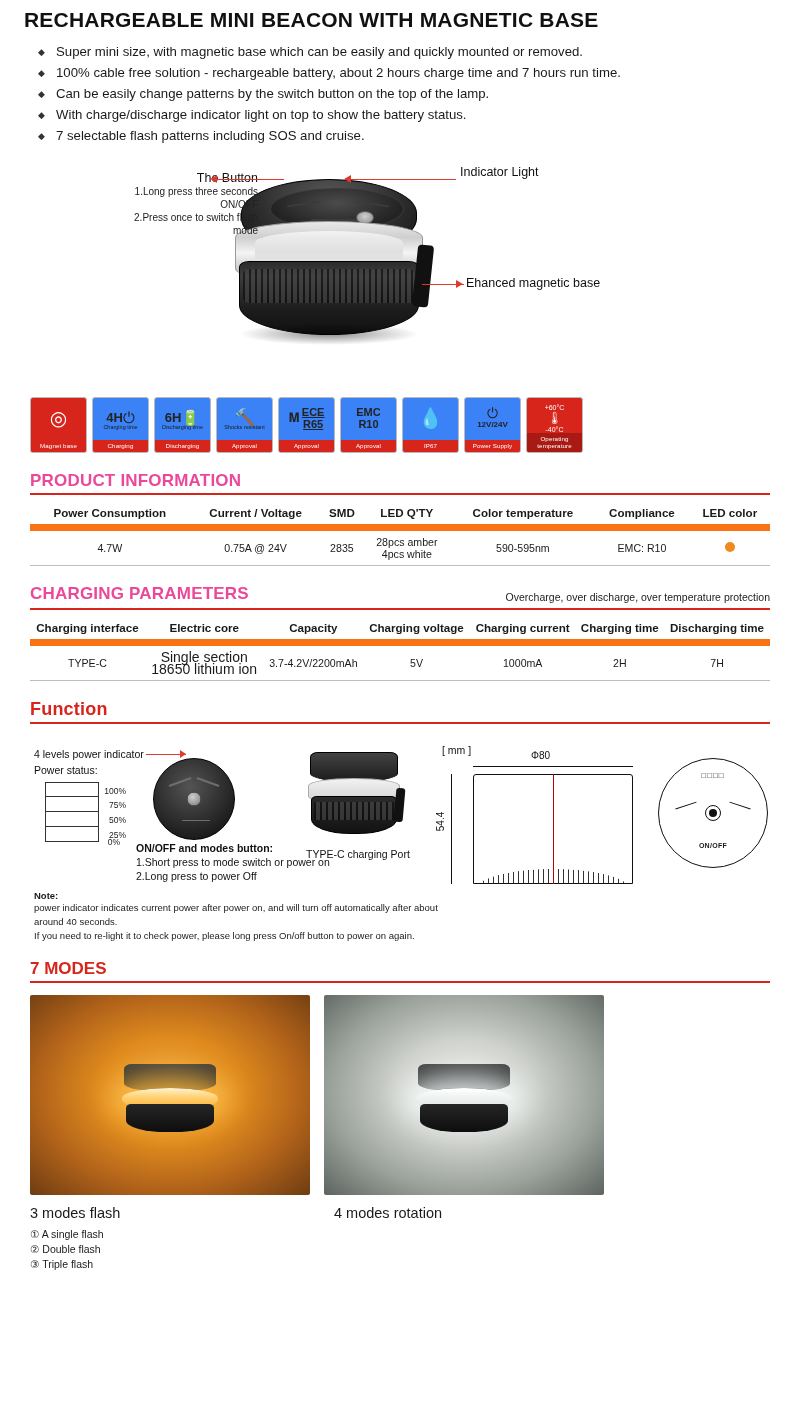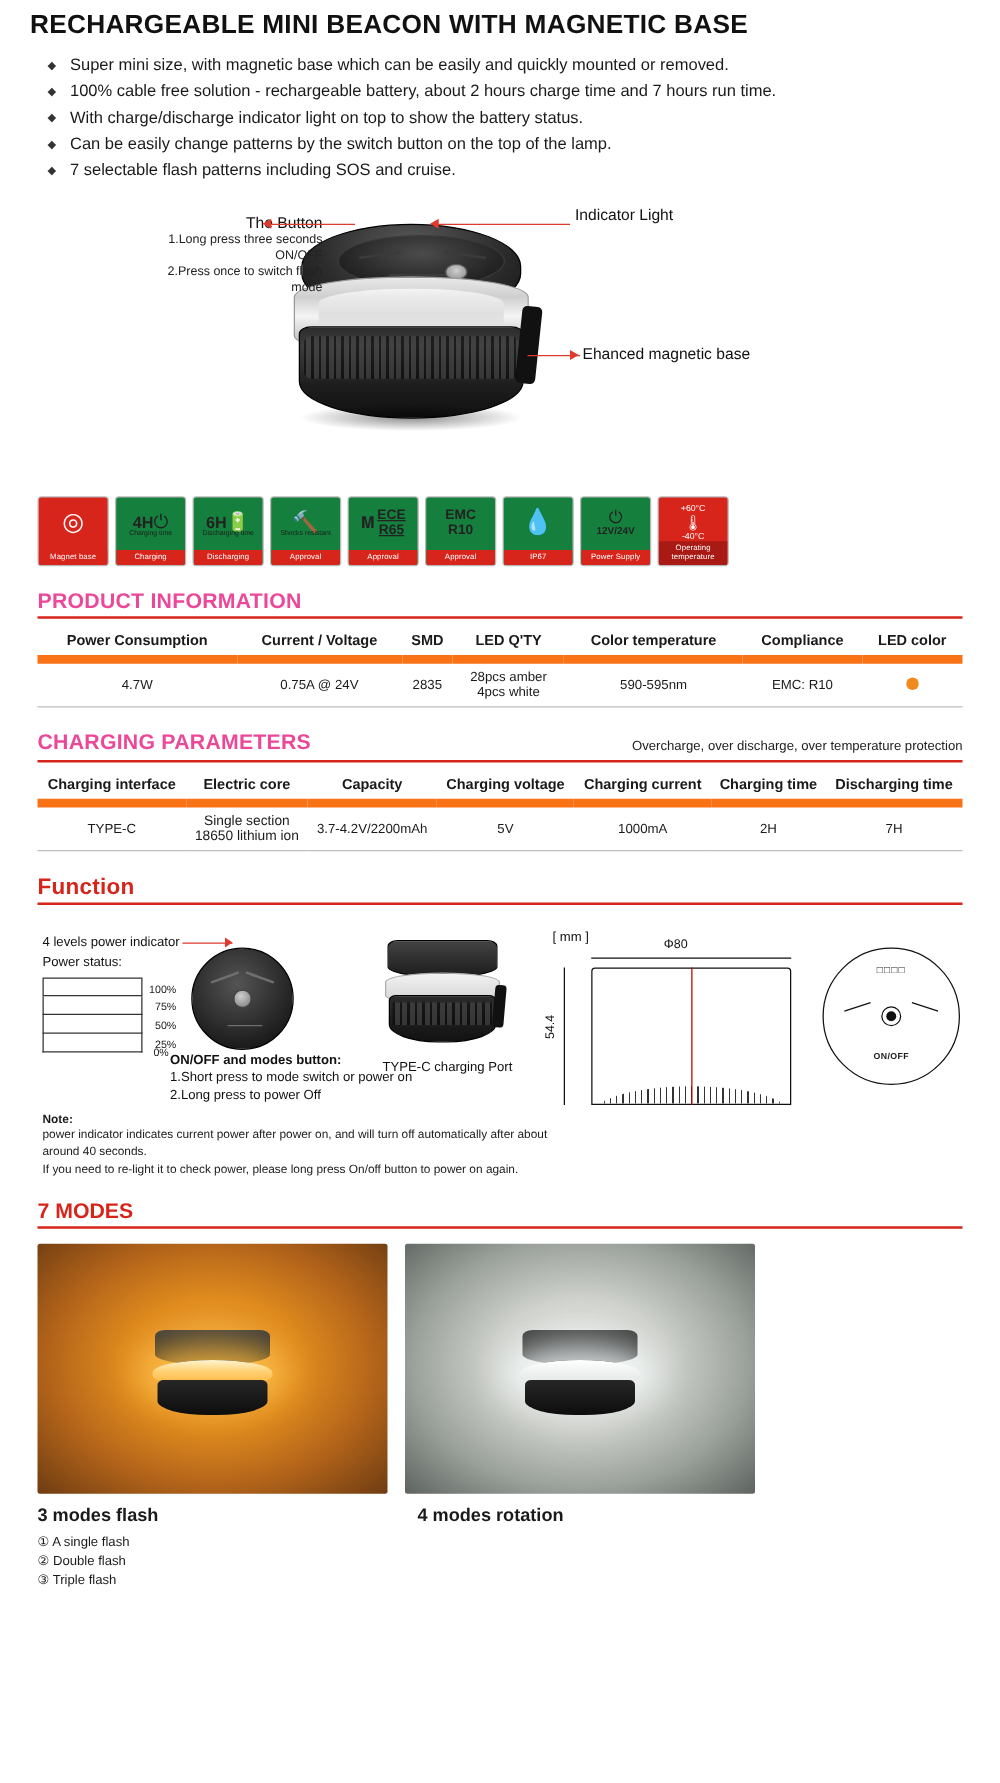--- a/index.html
+++ b/index.html
@@ -99,21 +99,21 @@
   .callout { position: absolute; font-size: 12.5px; color:#111; }
   .callout .sub { font-size: 10px; line-height: 13px; color:#222; }
   .lead-line { position:absolute; height:1px; background:#e03a2f; }
   .lead-arrow { position:absolute; width:0;height:0; border-top:4px solid transparent; border-bottom:4px solid transparent; }
 
   
   .icon-strip { display:flex; gap:5px; margin: 14px 0 6px 12px; }
   .icon-card {
     width: 57px; height: 56px;
     border:1px solid #b9b9b9; border-radius:3px;
-    background:#15803d; position:relative; overflow:hidden;
+    background:#3b82f6; position:relative; overflow:hidden;
     display:flex; flex-direction:column; justify-content:flex-start; align-items:center;
   }
   .icon-card .glyph {
     height: 38px; display:flex; align-items:center; justify-content:center;
     font-size:18px; color:#222; width:100%; padding-top:2px; text-align:center;
     line-height: 1.05;
   }
   .icon-card .cap {
     width: 100%; background:#d8251c; color:#fff; font-size:6.2px;
     text-align:center; padding: 2px 0 3px; letter-spacing:.1px;
@@ -144,21 +144,21 @@
     font-size: 10.6px; padding: 5px 2px; text-align:center; border-bottom:1px solid #bdbdbd;
   }
   .dot-orange { display:inline-block; width:10px; height:10px; border-radius:50%; background:#f08a1c; }
   .two-line { line-height: 12px; }
 
   
   .fn-area { position: relative; height: 215px; margin-top: 6px; }
   .fn-label { position:absolute; font-size:10.5px; color:#111; }
   .fn-label.bold { font-weight:bold; }
 
-  .battery-bars { position:absolute; left: 16px; top: 52px; width: 80px; }
+  .battery-bars { position:absolute; left: 27px; top: 52px; width: 54px; }
   .battery-bars .row { height: 15px; border:1px solid #333; border-top:none; position:relative; }
   .battery-bars .row:first-child { border-top:1px solid #333; }
   .battery-bars .pct { position:absolute; right:-28px; top:3px; font-size:8.5px; }
   .battery-bars .pct0 { position:absolute; right:-22px; bottom:-6px; font-size:8.5px; }
 
   .top-view {
     position:absolute; left: 135px; top: 28px; width: 82px; height: 82px; border-radius:50%;
     background: radial-gradient(circle at 45% 35%, #545454, #1f1f1f 70%, #0d0d0d);
     border:1px solid #000;
   }
@@ -209,38 +209,38 @@
   .beacon-mini { position:absolute; left:50%; top:52%; transform:translate(-50%,-50%); width:96px; height:70px; }
   .bm-top { position:absolute; left:2px; top:0; width:92px; height:28px; background: linear-gradient(180deg,#3c3c3c,#171717); border-radius: 8px 8px 50% 50%/5px 5px 30% 30%; }
   .bm-band { position:absolute; left:0; top:24px; width:96px; height:22px; border-radius:50%/45%; }
   .photo.amber .bm-band { background: linear-gradient(180deg,#fff4cf,#ffd277 40%, #ffae2e); box-shadow: 0 0 26px 14px rgba(255,190,70,.85); }
   .photo.white .bm-band { background: linear-gradient(180deg,#ffffff,#f0f3f2 40%, #dfe4e2); box-shadow: 0 0 26px 14px rgba(245,250,250,.85); }
   .bm-body { position:absolute; left:4px; top:40px; width:88px; height:28px; background: linear-gradient(180deg,#262626,#0d0d0d); border-radius: 5px 5px 46% 46%/4px 4px 40% 40%; }
 
   .modes-cols { display:flex; gap:24px; margin: 10px 12px 0 12px; }
   .mcol { }
   .mcol.left { width: 280px; }
-  .mcol h4 { margin:0 0 6px 0; font-size:14.5px; font-weight:bold; }
+  .mcol h4 { margin:0 0 6px 0; font-size:14.5px; font-weight:normal; }
   .mcol ol { list-style:none; margin:0; padding:0; }
   .mcol li { font-size:10.5px; line-height:15px; }
 
   .tiny { font-size:9px; }
 </style>
 </head>
 <body>
 
 <div class="page">
 
   <div class="main-title">RECHARGEABLE MINI BEACON WITH MAGNETIC BASE</div>
 
   <ul class="bullets">
     <li>Super mini size, with magnetic base which can be easily and quickly mounted or removed.</li>
     <li>100% cable free solution - rechargeable battery, about 2 hours charge time and 7 hours run time.</li>
+    <li>Can be easily change patterns by the switch button on the top of the lamp.</li>
     <li>With charge/discharge indicator light on top to show the battery status.</li>
-    <li>Can be easily change patterns by the switch button on the top of the lamp.</li>
     <li>7 selectable flash patterns including SOS and cruise.</li>
   </ul>
 
   <div class="hero">
 
     <div class="lamp-wrap">
       <div class="lamp-top">
         <div class="lamp-top-face">
           <div class="lamp-slot" style="left:16px; top:14px; width:34px; transform:rotate(-8deg);"></div>
           <div class="lamp-slot" style="left:84px; top:14px; width:34px; transform:rotate(8deg);"></div>
@@ -387,21 +387,21 @@
         <th>Capacity</th>
         <th>Charging voltage</th>
         <th>Charging current</th>
         <th>Charging time</th>
         <th>Discharging time</th>
       </tr>
     </thead>
     <tbody>
       <tr>
         <td>TYPE-C</td>
-        <td class="two-line" style="white-space:pre-line; font-size:11px;">Single section
+        <td class="two-line" style="white-space:pre-line; font-size:14px;">Single section
 18650 lithium ion</td>
         <td>3.7-4.2V/2200mAh</td>
         <td>5V</td>
         <td>1000mA</td>
         <td>2H</td>
         <td>7H</td>
       </tr>
     </tbody>
   </table>
 

